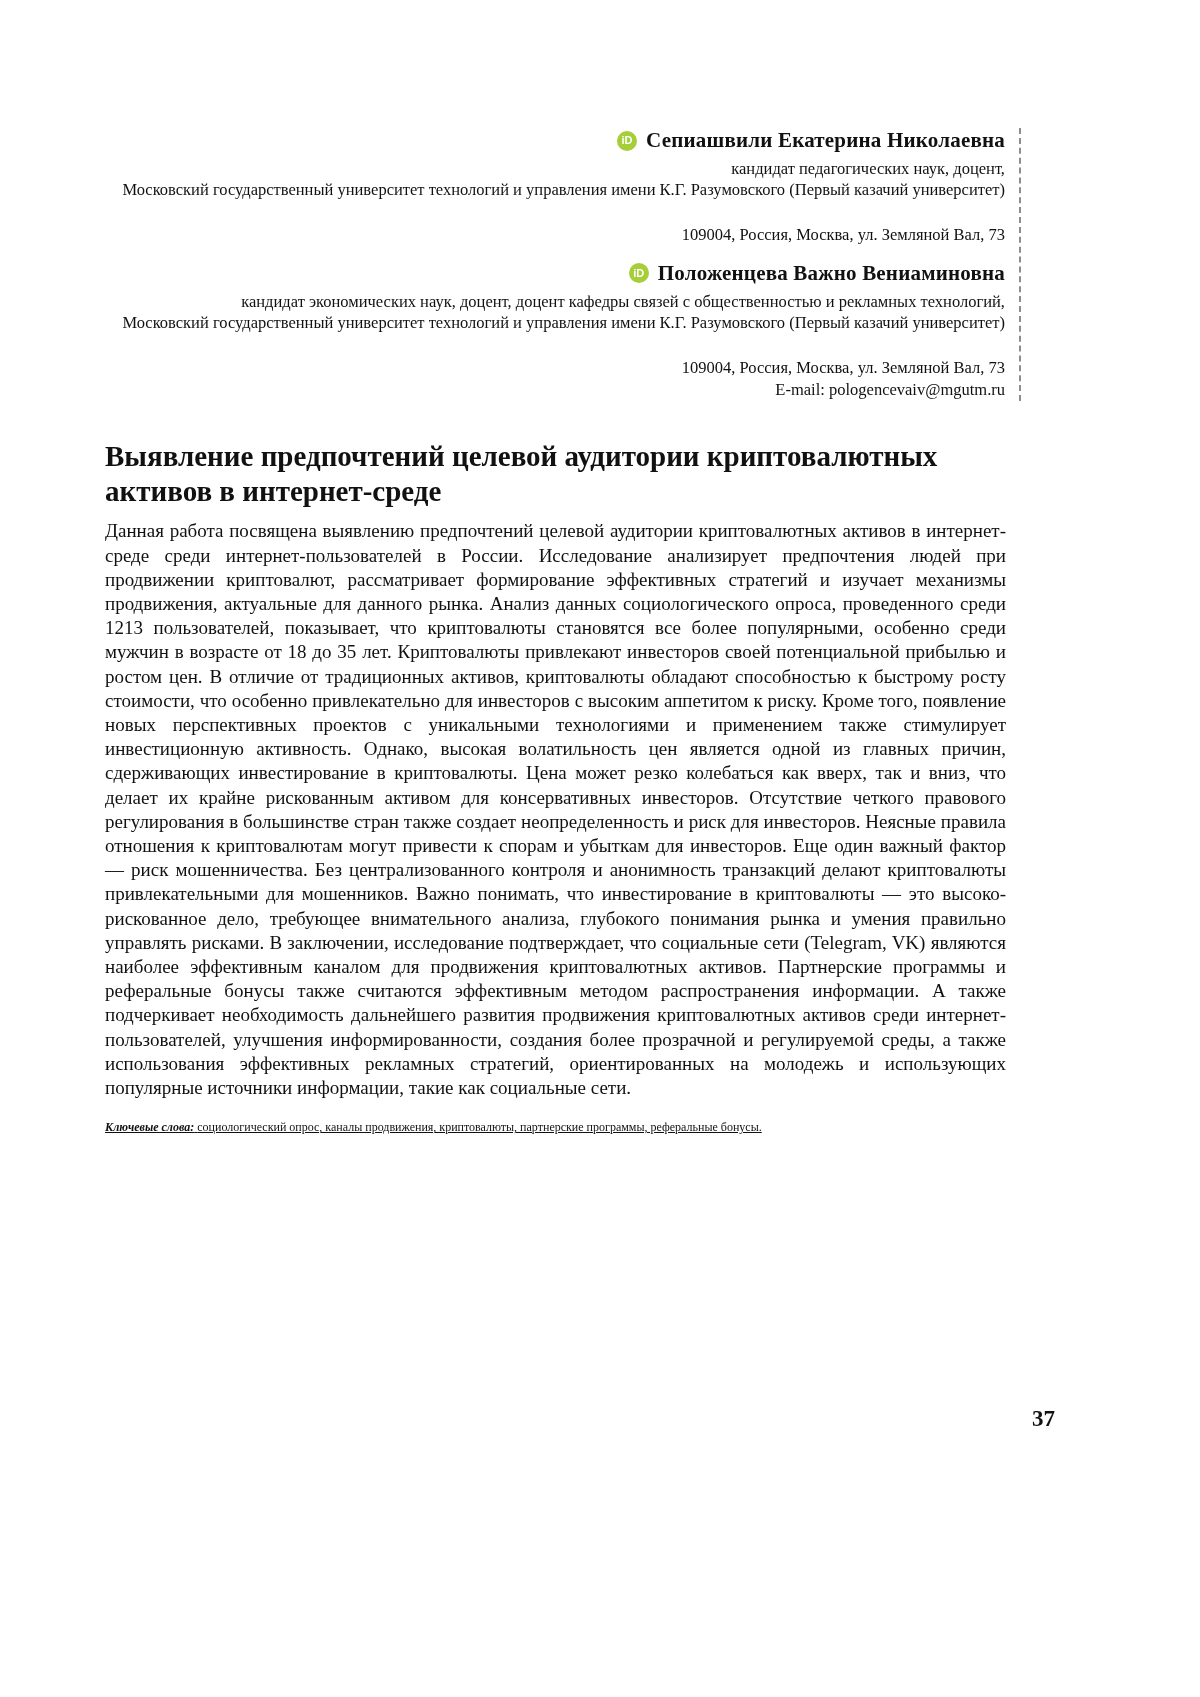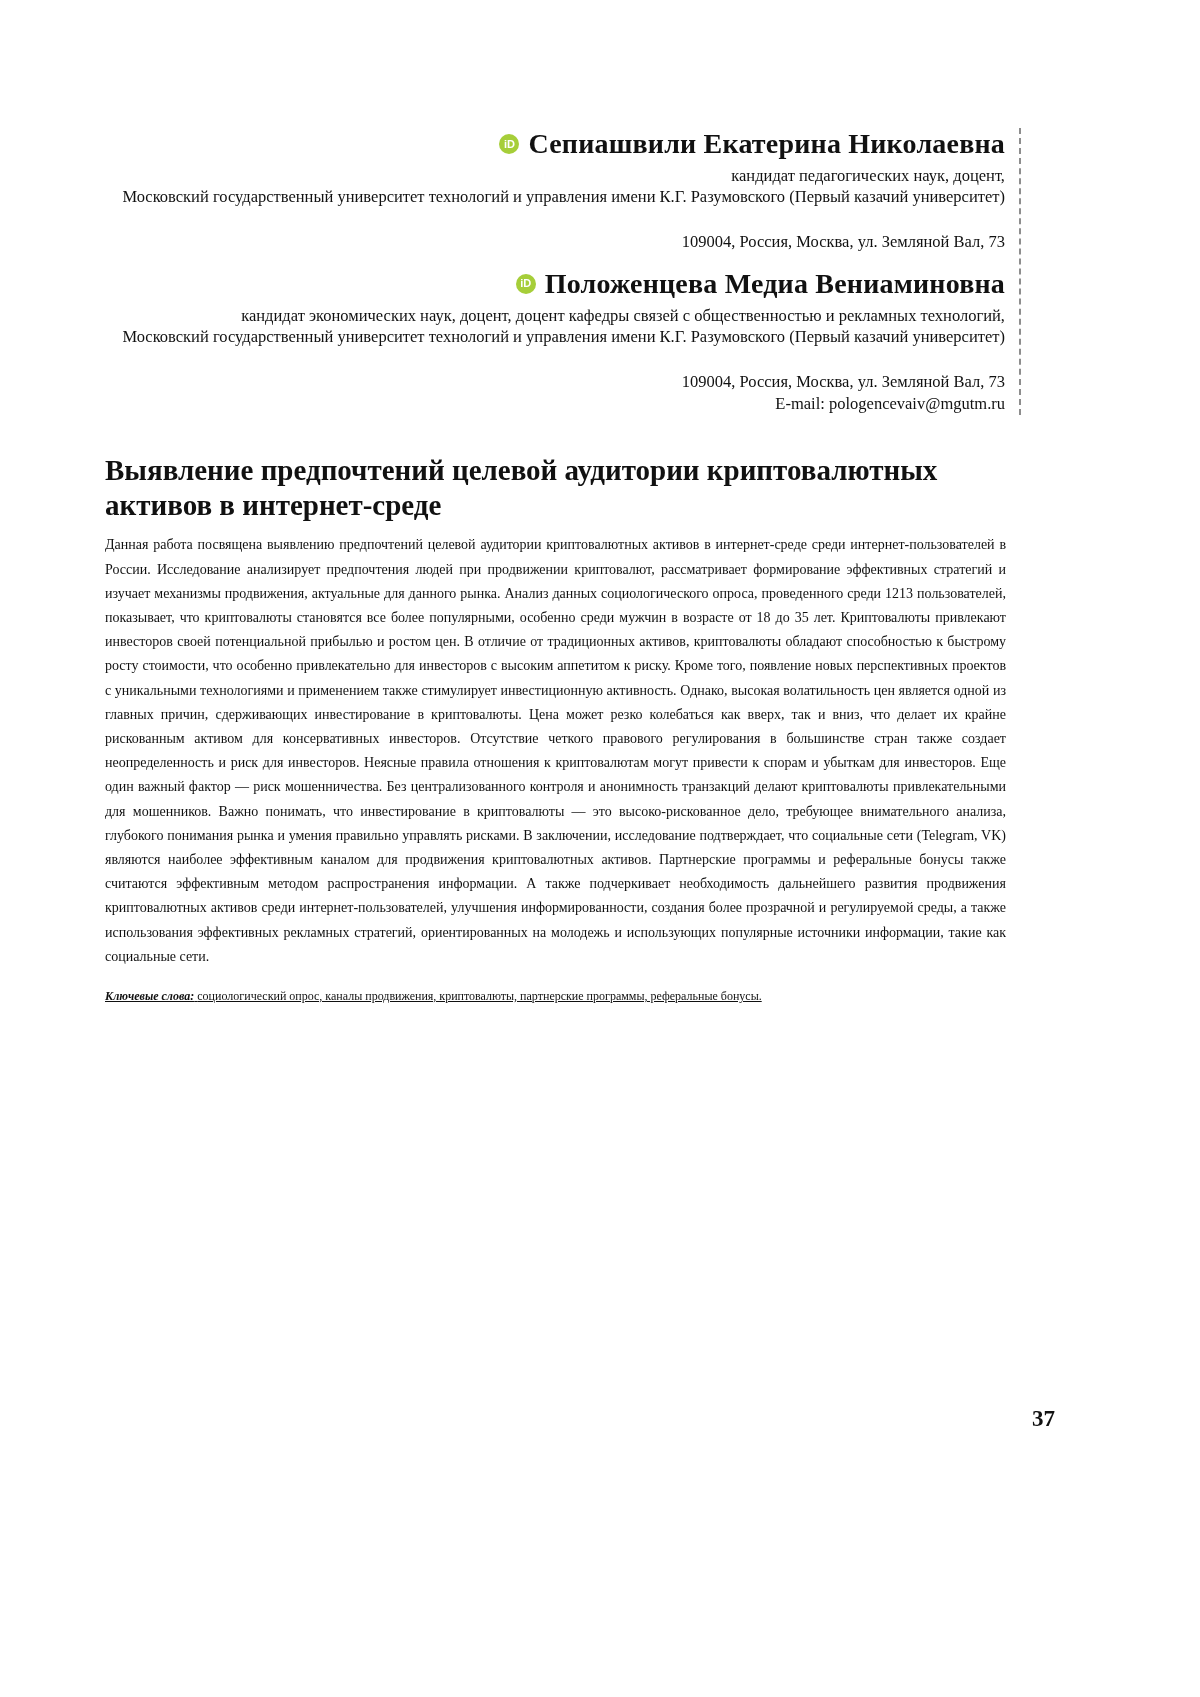--- a/index.html
+++ b/index.html
@@ -41,34 +41,34 @@
     background:#a6ce39;
     color:#ffffff;
     font-family:"Liberation Sans", sans-serif;
     font-weight:bold;
     font-size:11px;
     line-height:1;
     align-items:center;
     justify-content:center;
     flex:0 0 auto;
   }
-  .author-name { font-size:28px; font-weight:bold; letter-spacing:.2px; }
+  .author-name { font-size:21px; font-weight:bold; letter-spacing:.2px; }
   .author-meta { font-size:16.5px; line-height:1.28; }
   .author-contact { font-size:16.5px; line-height:1.32; margin-top:24px; }
   
   .article-title {
     margin-top:38px;
     font-size:29px;
     line-height:1.2;
     font-weight:bold;
     text-align:left;
   }
   .abstract {
     margin-top:11px;
-    font-size:14px;
+    font-size:19px;
     line-height:24.2px;
     text-align:justify;
     text-justify:inter-word;
   }
   .keywords {
     margin-top:20px;
     font-size:12px;
     line-height:1.3;
     text-align:justify;
     text-decoration:underline;
@@ -104,21 +104,21 @@
         <div class="author-meta">кандидат педагогических наук, доцент,</div>
         <div class="author-meta">Московский государственный университет технологий и управления имени К.Г. Разумовского (Первый казачий университет)</div>
         <div class="author-contact">
           <div>109004, Россия, Москва, ул. Земляной Вал, 73</div>
         </div>
       </div>
 
       <div class="author">
         <div class="author-name-row">
           <span class="orcid-icon">iD</span>
-          <span class="author-name">Положенцева Медиа Вениаминовна</span>
+          <span class="author-name">Положенцева Важно Вениаминовна</span>
         </div>
         <div class="author-meta">кандидат экономических наук, доцент, доцент кафедры связей с общественностью и рекламных технологий,</div>
         <div class="author-meta">Московский государственный университет технологий и управления имени К.Г. Разумовского (Первый казачий университет)</div>
         <div class="author-contact">
           <div>109004, Россия, Москва, ул. Земляной Вал, 73</div>
           <div>E-mail: pologencevaiv@mgutm.ru</div>
         </div>
       </div>
 
     </header>

